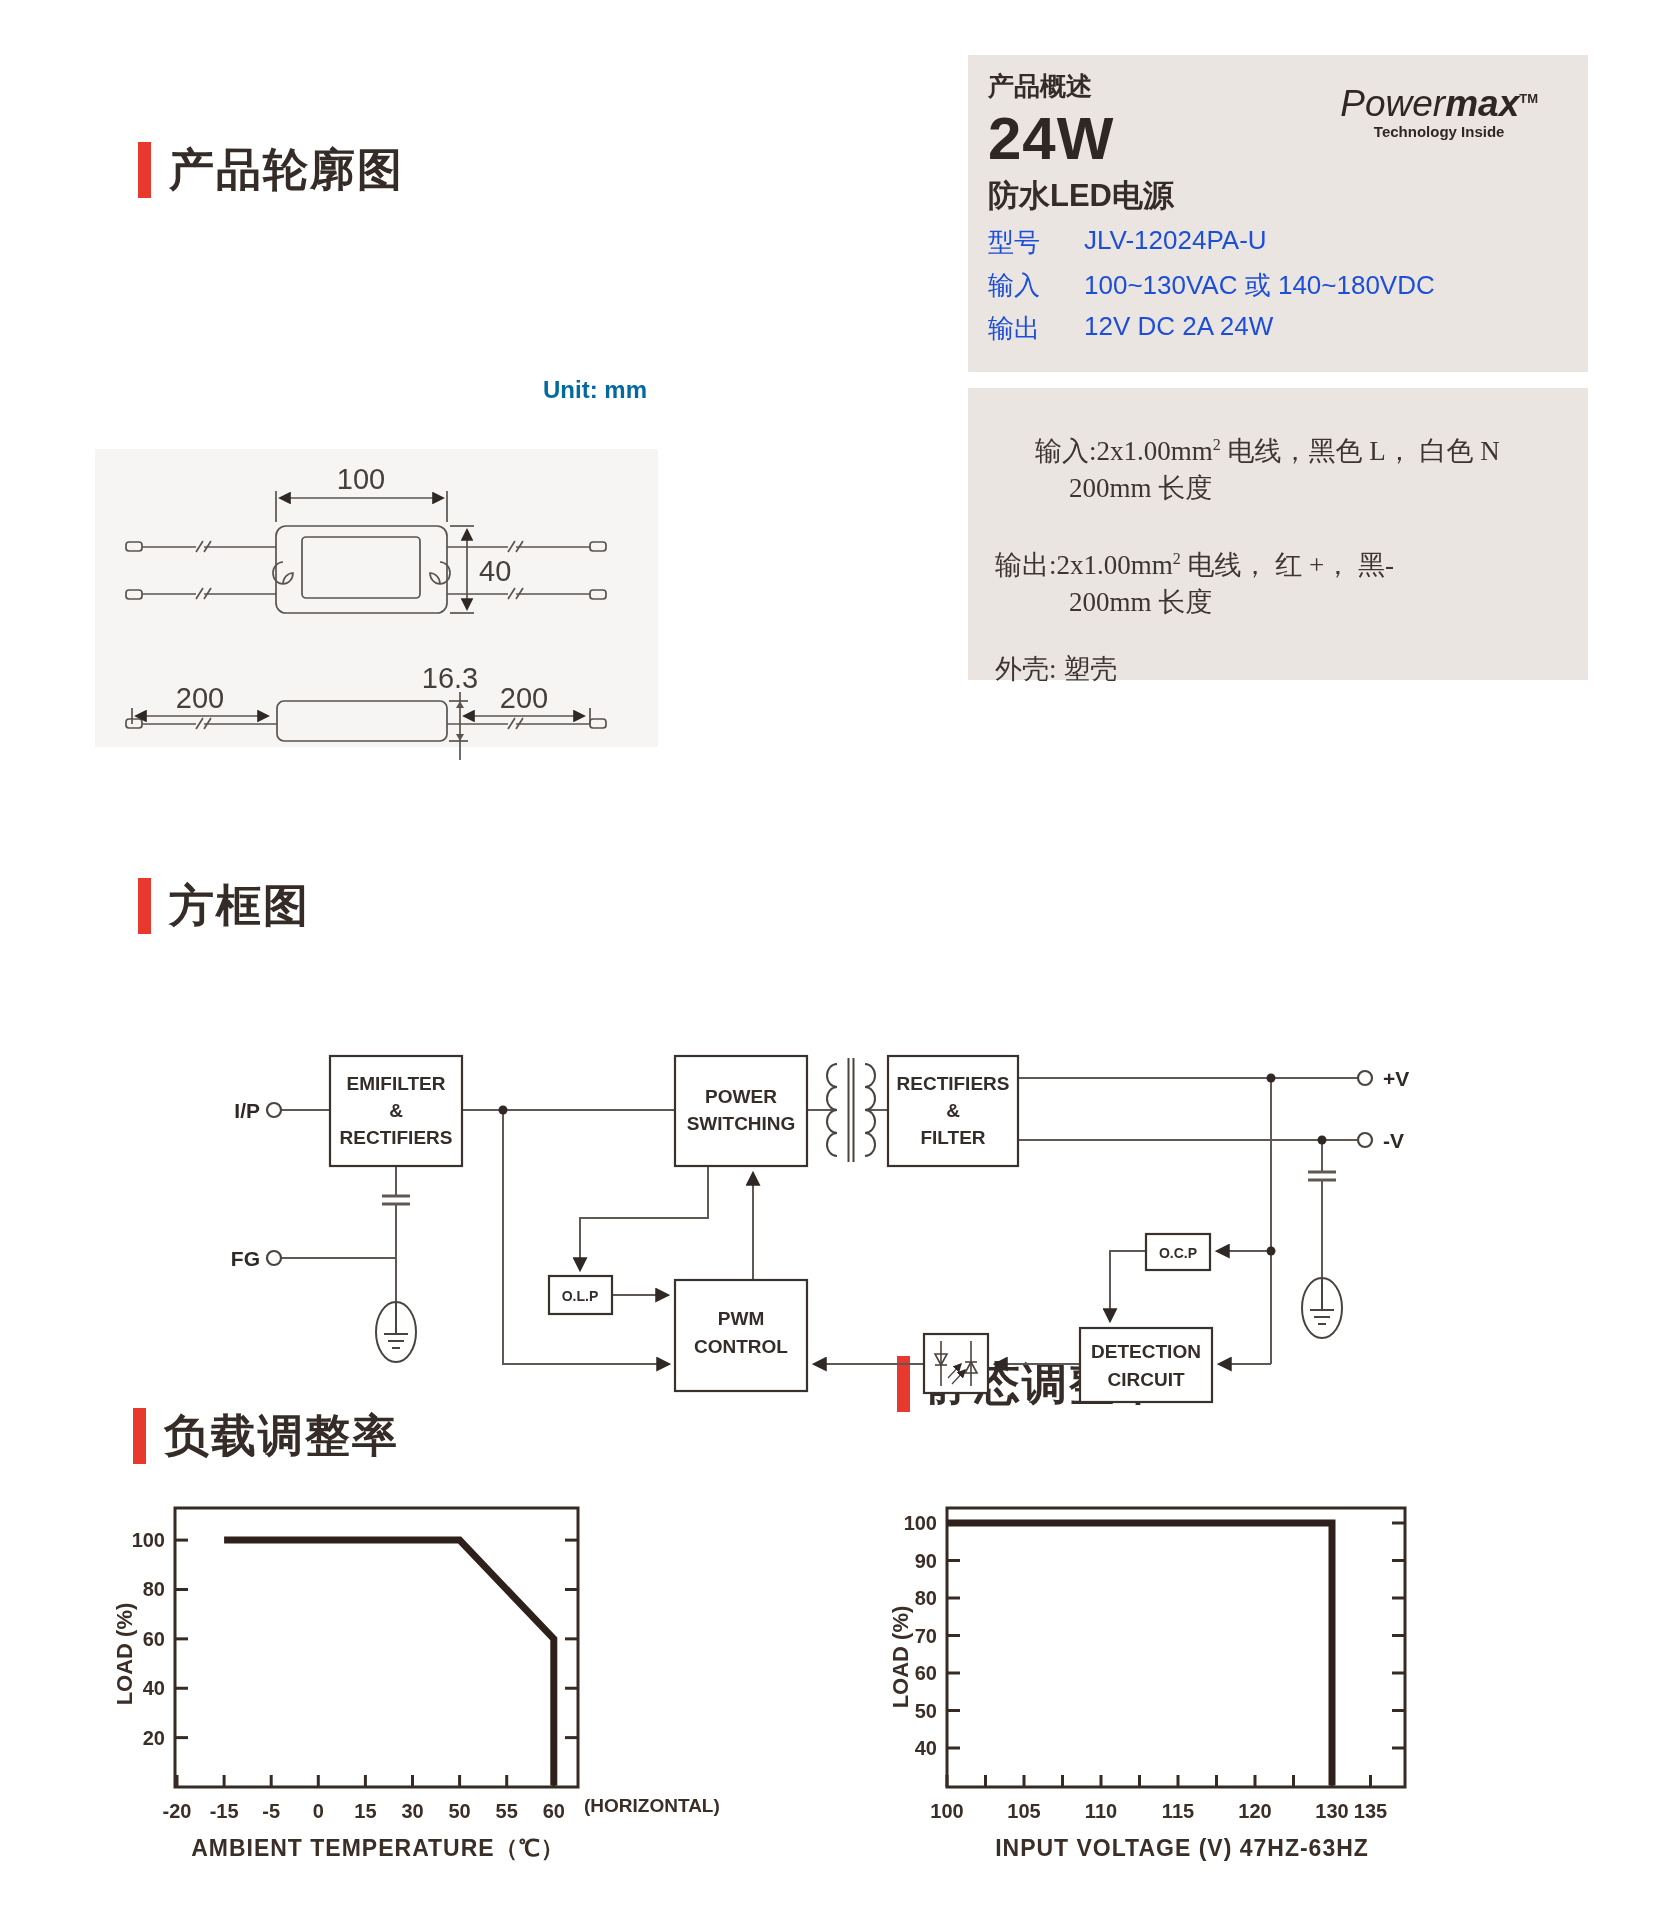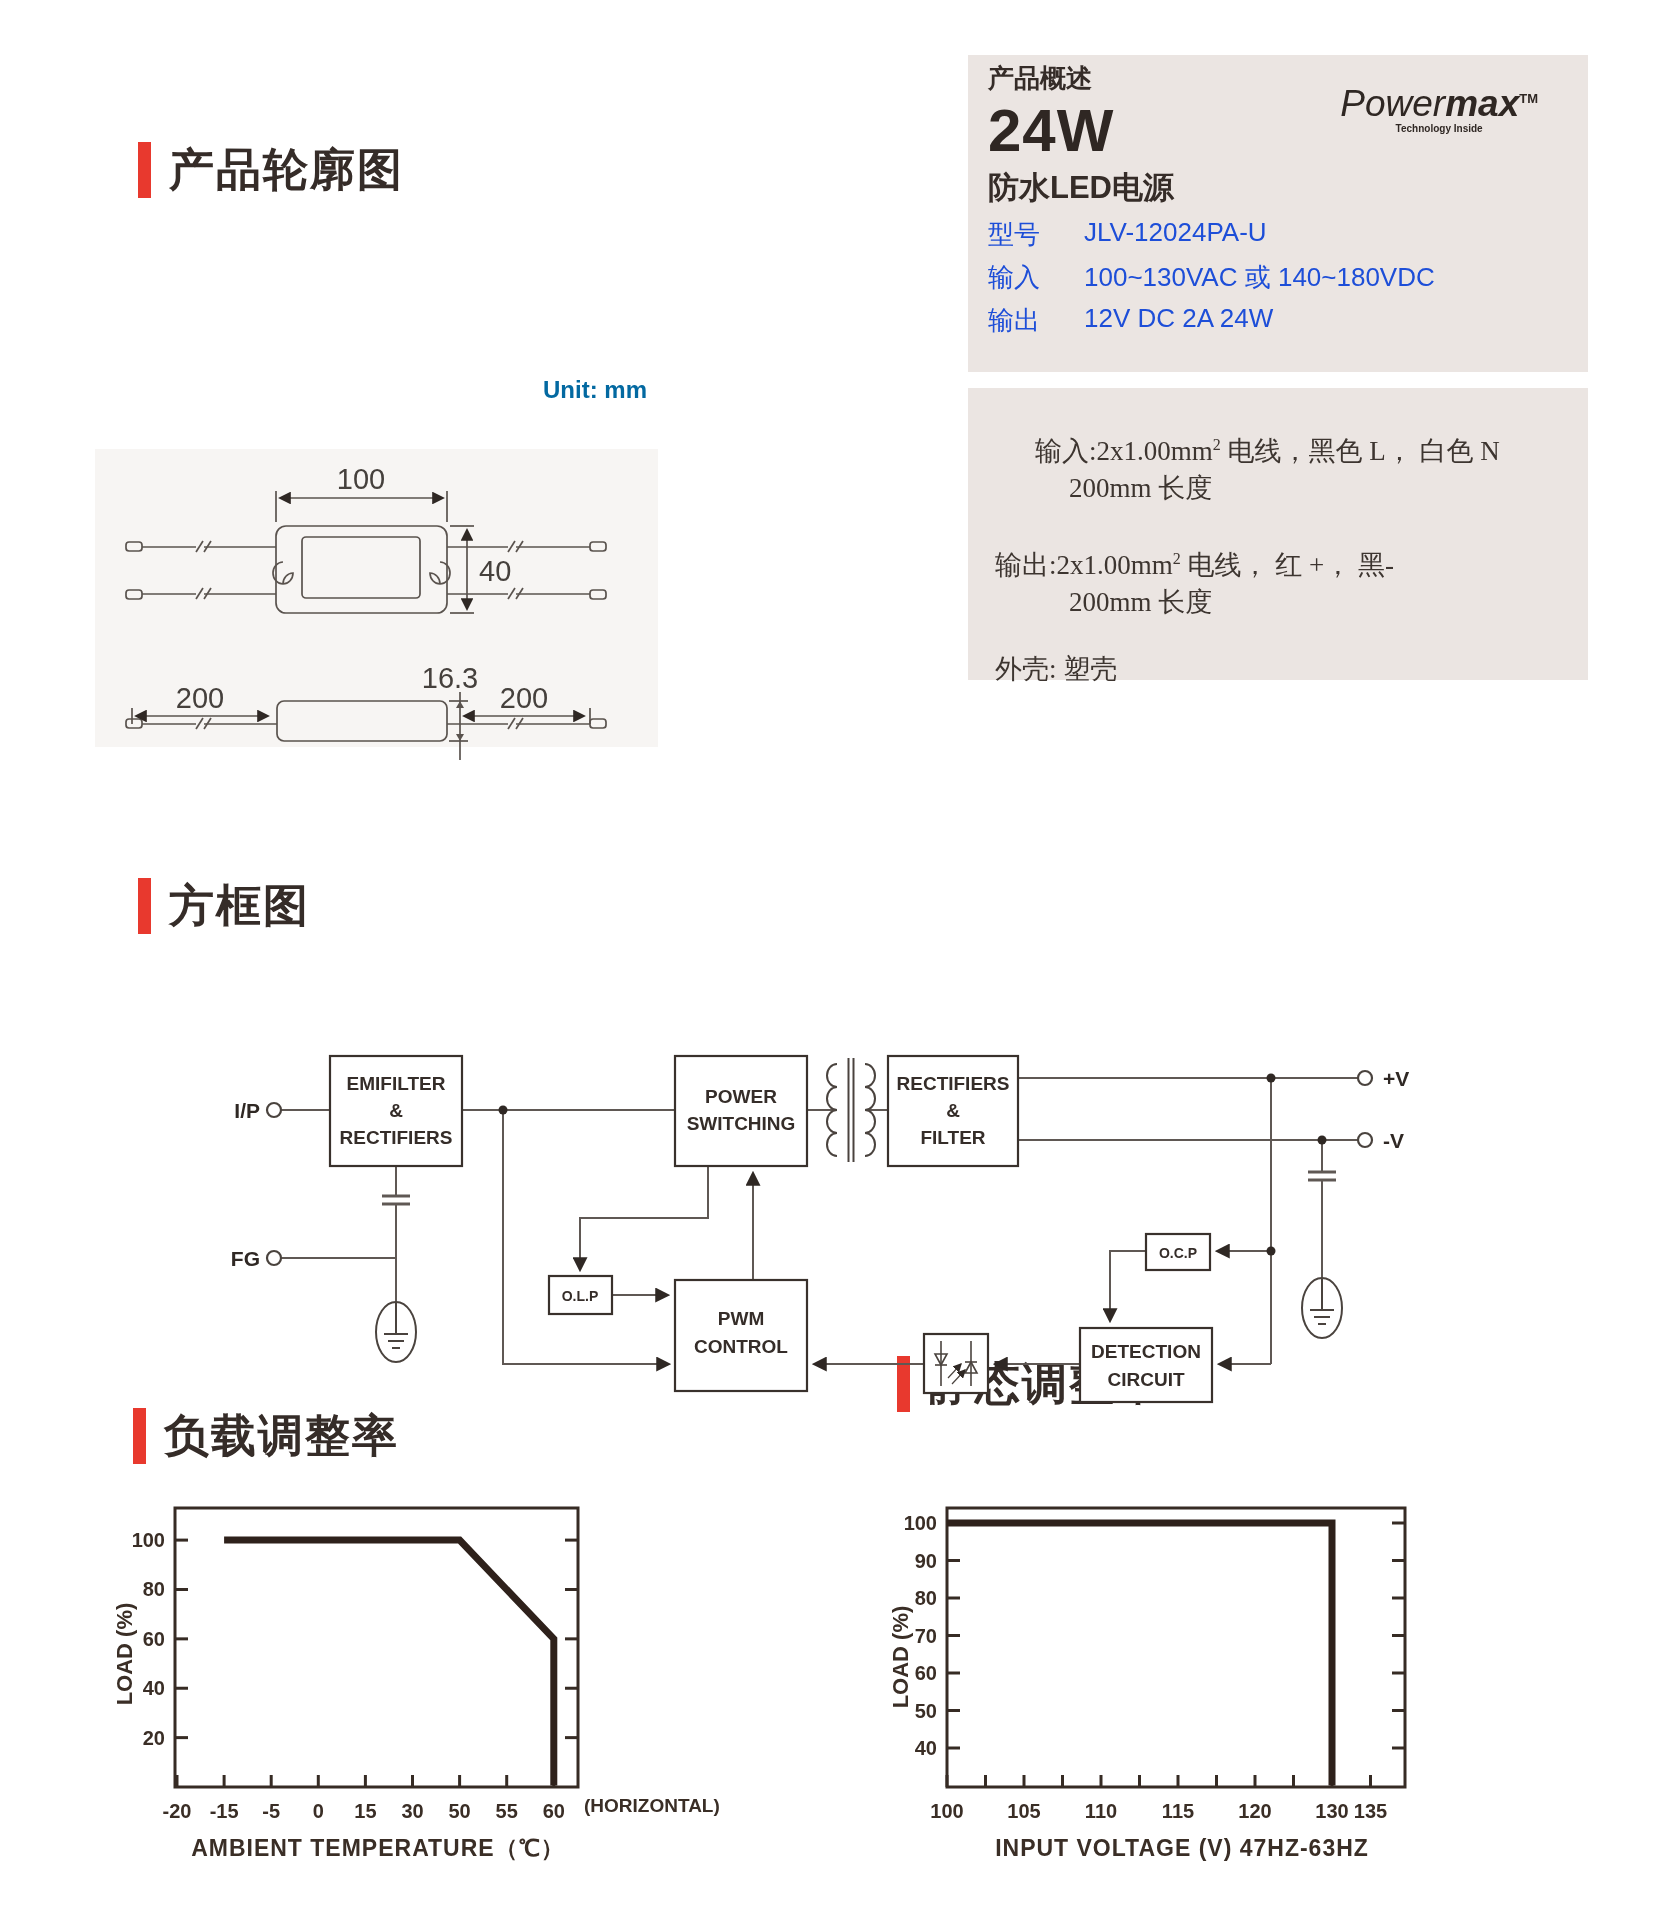--- a/index.html
+++ b/index.html
@@ -6,31 +6,31 @@
   body{width:1654px;height:1907px;position:relative;background:#ffffff;
        font-family:"Liberation Sans",sans-serif;color:#332b27;overflow:hidden;}
   .abs{position:absolute;}
   
   .hdr{position:absolute;display:flex;align-items:center;gap:18px;}
   .hdr .bar{width:13px;height:56px;background:#e8392e;}
   .hdr .txt{font-size:45px;font-weight:700;color:#352c28;letter-spacing:2px;white-space:nowrap;}
   
   .card{position:absolute;background:#ebe5e2;}
   #card-overview{left:968px;top:55px;width:620px;height:317px;}
-  .ov-inner{position:absolute;left:20px;top:6px;}
+  .ov-inner{position:absolute;left:20px;top:14px;}
   .ov-heading{font-size:26px;font-weight:700;color:#352c28;}
   .ov-power{font-size:60px;font-weight:700;color:#2f2723;line-height:1.02;margin-top:4px;letter-spacing:1px;}
   .ov-sub{font-size:31px;font-weight:700;color:#352c28;margin-top:6px;}
   .ov-row{font-size:26px;color:#1d4ed8;margin-top:8px;display:flex;}
   .ov-row .lab{width:96px;flex:0 0 96px;}
   .brand{position:absolute;right:50px;top:28px;text-align:center;color:#2f2723;}
   .brand .logo{font-size:37px;font-style:italic;white-space:nowrap;}
   .brand .logo .bold{font-weight:700;}
   .brand .tm{font-size:13px;font-weight:700;vertical-align:super;font-style:normal;}
-  .brand .sub{font-size:10px;font-weight:700;margin-top:-2px;}
+  .brand .sub{font-size:15px;font-weight:700;margin-top:-2px;}
   
   #card-wires{left:968px;top:388px;width:620px;height:292px;}
   .wi{position:absolute;left:27px;top:0;width:560px;
       font-family:"Liberation Serif","DejaVu Serif",serif;font-size:27px;color:#3d3530;}
   .wi p{margin:0;line-height:37px;white-space:nowrap;}
   .wi .l1{margin-top:38px;margin-left:40px;}
   .wi .l2{margin-left:74px;}
   .wi .l3{margin-top:33px;}
   .wi .l5{margin-top:30px;}
   .wi sup{font-size:16px;}

